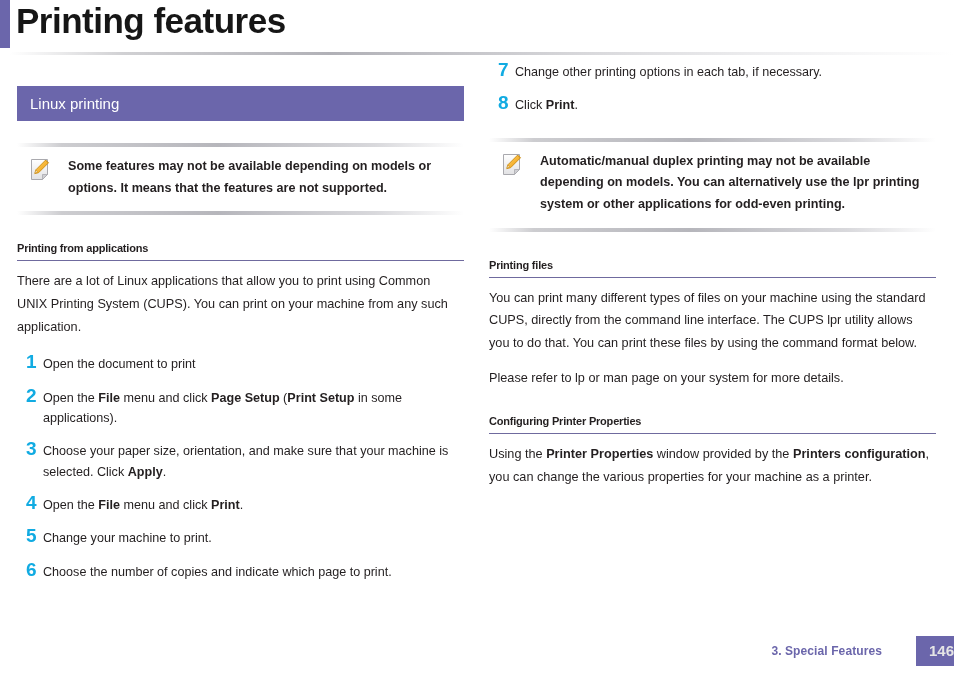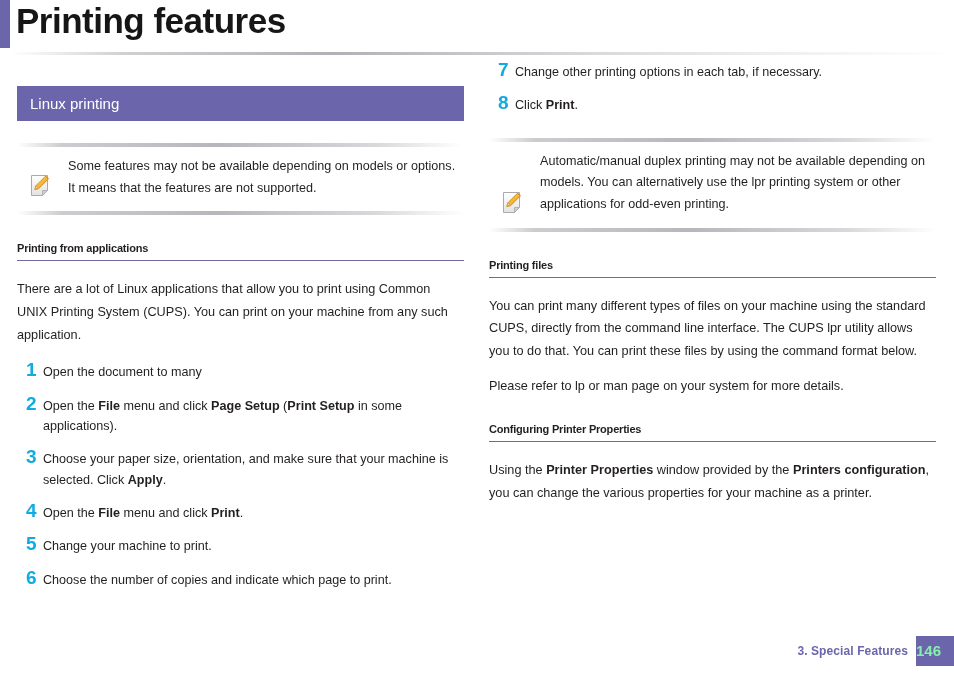--- a/index.html
+++ b/index.html
@@ -103,21 +103,22 @@
         rgba(255,255,255,0) 0%,
         rgba(196,196,200,0.85) 10%,
         rgba(178,178,184,0.95) 45%,
         rgba(200,200,205,0.7) 80%,
         rgba(255,255,255,0) 100%);
   }
   .note-box::before { top: 0; }
   .note-box::after  { bottom: 0; }
   .note-inner {
     display: flex;
-    align-items: flex-end;
+    align-items: flex-start;
+    font-weight: bold;
   }
   .note-icon {
     flex: 0 0 auto;
     width: 26px;
     height: 26px;
     margin: 1px 14px 0 11px;
     position: relative;
   }
   .note-text {
     font-size: 12.6px;
@@ -134,21 +135,21 @@
     color: #231f20;
     margin-top: 26px;
     padding-bottom: 6px;
     border-bottom: 1.4px solid #6f6a9e;
     letter-spacing: -0.2px;
   }
   .body-para {
     font-size: 12.7px;
     line-height: 1.78;
     color: #231f20;
-    margin-top: 17px;
+    margin-top: 9px;
   }
   .body-para.tight { margin-top: 12px; }
   .cmd-line {
     font-size: 12.7px;
     font-weight: bold;
     line-height: 1.7;
     color: #231f20;
     margin-top: 15px;
   }
 
@@ -188,32 +189,33 @@
     right: 0;
     bottom: 9px;
     display: flex;
     align-items: center;
     height: 30px;
   }
   .footer-chapter {
     font-size: 12px;
     font-weight: bold;
     color: #6b66ab;
-    margin-right: 8px;
+    margin-right: 15px;
     letter-spacing: 0.1px;
   }
   .footer-pageno {
     background: #6b66ab;
-    color: #86efac;
+    color: #e5e5e5;
     font-size: 15px;
     font-weight: bold;
     width: 38px;
     height: 30px;
     line-height: 30px;
-    text-align: left;
+    text-align: right;
+    margin-left: 19px;
   }
 </style>
 </head>
 <body>
 
 <div class="page-header">
   <div class="header-accent-bar"></div>
   <div class="page-title">Printing features</div>
   <div class="header-rule"></div>
 </div>
@@ -250,21 +252,21 @@
       </div>
     </div>
 
     <div class="sub-heading">Printing from applications</div>
 
     <div class="body-para">There are a lot of Linux applications that allow you to print using Common UNIX Printing System (CUPS). You can print on your machine from any such application.</div>
 
     <div class="steps">
       <div class="step">
         <span class="step-num">1</span>
-        <span class="step-text">Open the document to many</span>
+        <span class="step-text">Open the document to print</span>
       </div>
       <div class="step">
         <span class="step-num">2</span>
         <span class="step-text">Open the <b>File</b> menu and click <b>Page Setup</b> (<b>Print Setup</b> in some applications).</span>
       </div>
       <div class="step">
         <span class="step-num">3</span>
         <span class="step-text">Choose your paper size, orientation, and make sure that your machine is selected. Click <b>Apply</b>.</span>
       </div>
       <div class="step">

